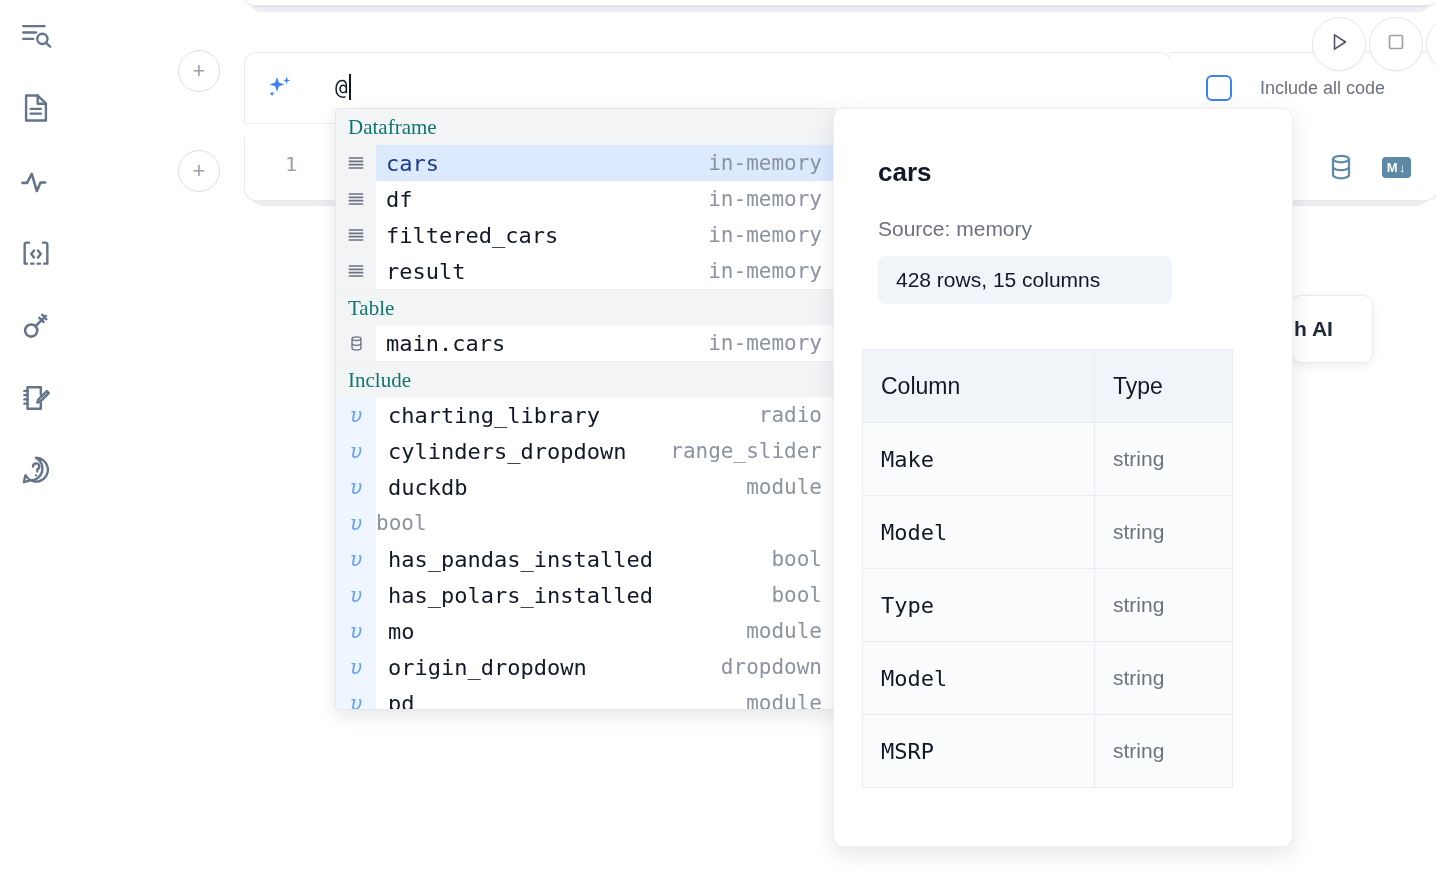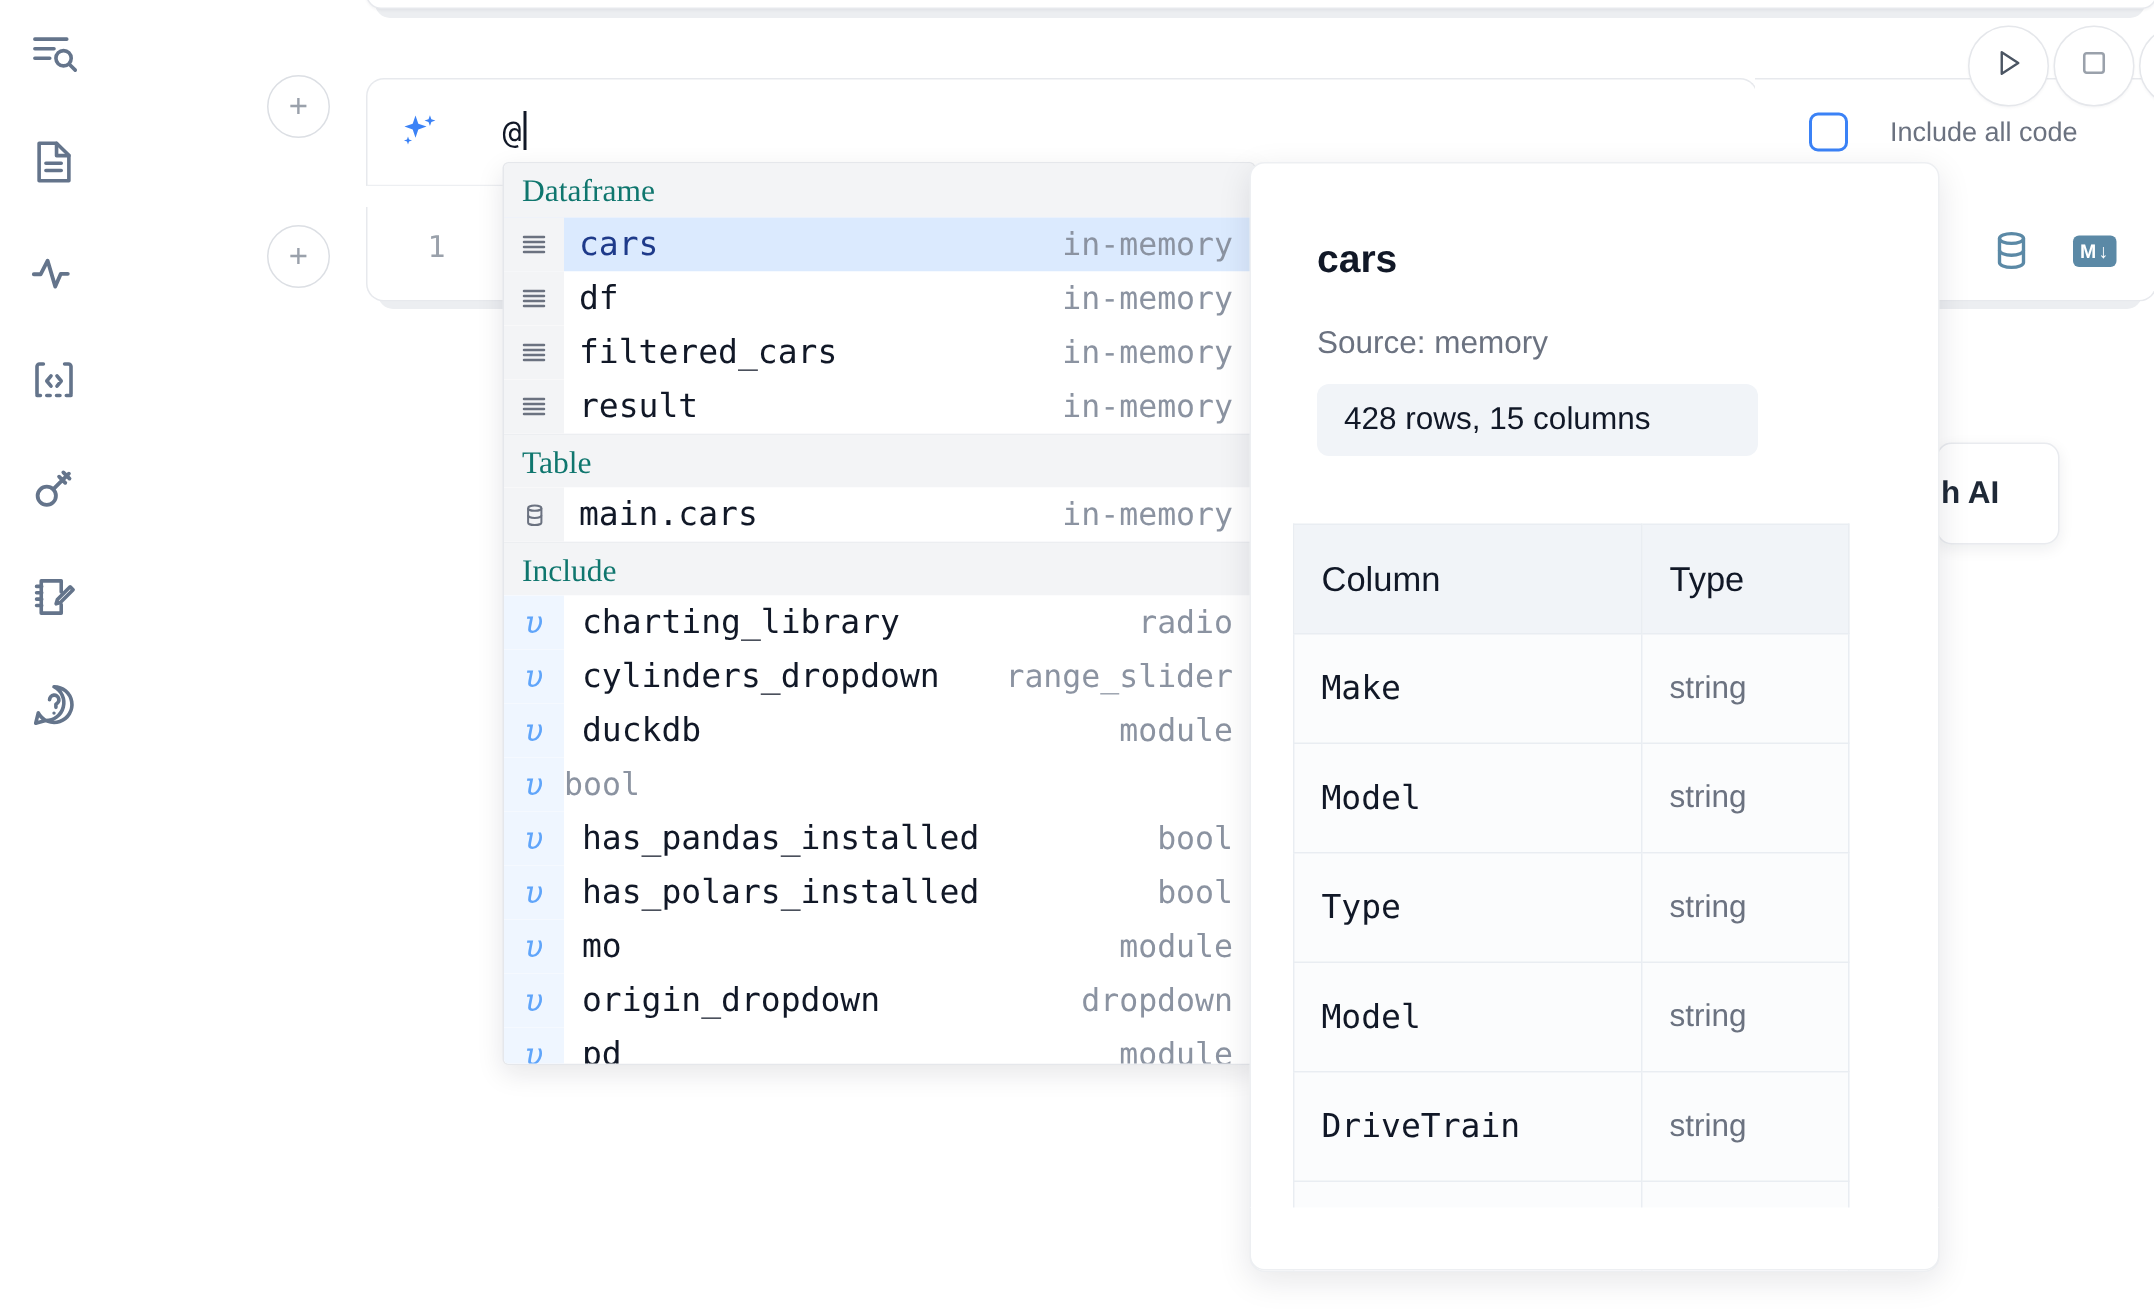--- a/index.html
+++ b/index.html
@@ -452,24 +452,20 @@
           </tr>
           <tr>
             <td class="col-name">Type</td>
             <td class="col-type">string</td>
           </tr>
           <tr>
             <td class="col-name">Model</td>
             <td class="col-type">string</td>
           </tr>
           <tr>
-            <td class="col-name">DriveTrain</td>
-            <td class="col-type">string</td>
-          </tr>
-          <tr>
             <td class="col-name">MSRP</td>
             <td class="col-type">string</td>
           </tr>
         </tbody>
     </table>
   </div>
   <div class="detail-clip"></div>
 
 </div>
 

